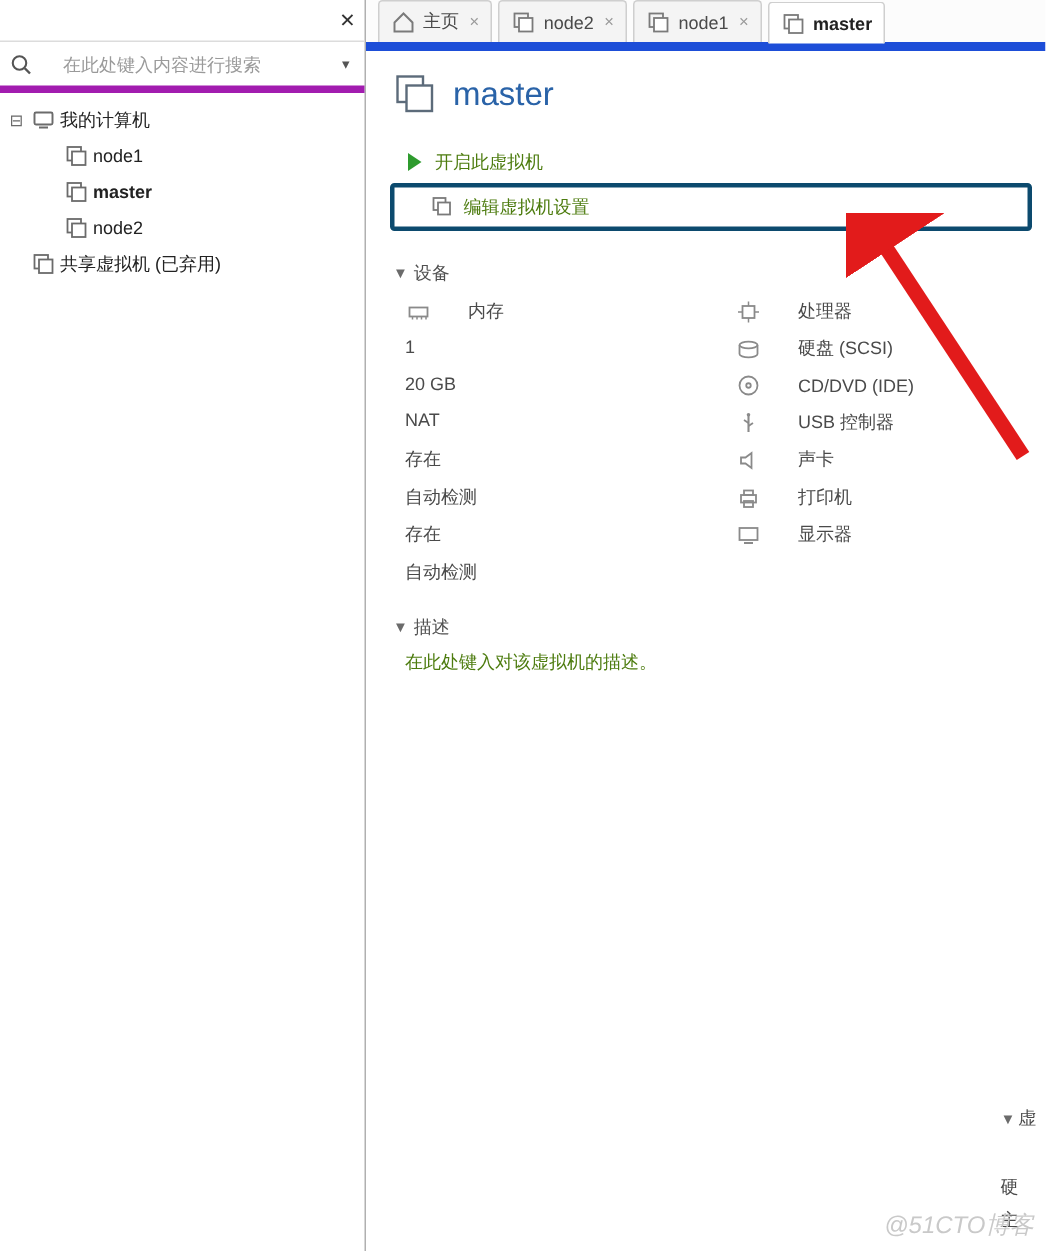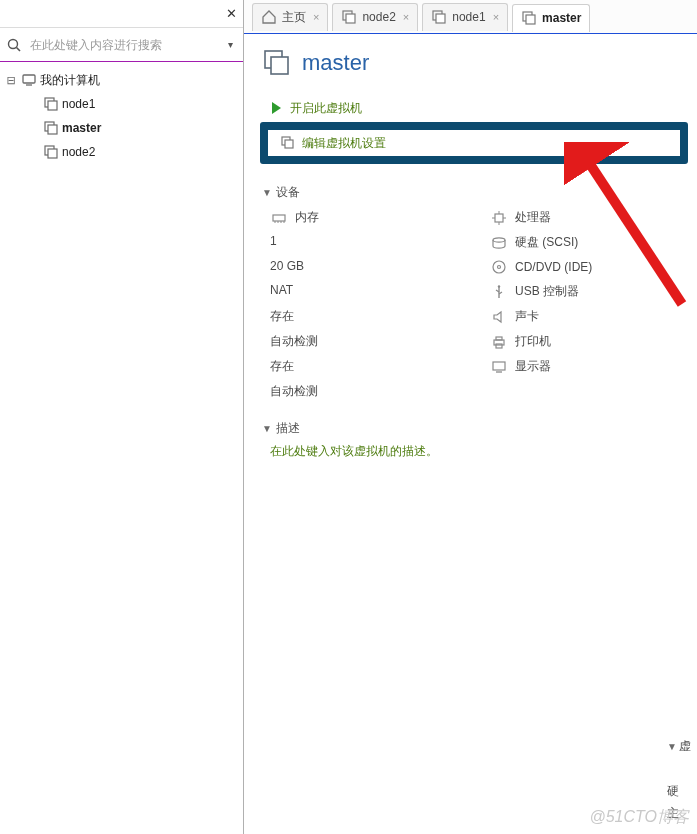--- a/index.html
+++ b/index.html
@@ -1,59 +1,59 @@
 <!DOCTYPE html>
 <html><head>
 <meta charset="utf-8">
 <style>
 * { margin: 0; padding: 0; box-sizing: border-box; font-family: "Microsoft YaHei", "Segoe UI", Tahoma, sans-serif; font-size: 12px; }
 body { width: 697px; height: 834px; overflow: hidden; background: #fff; position: relative; }
 .app { display: flex; width: 100%; height: 100%; }
 .sidebar { width: 244px; height: 100%; border-right: 1px solid #b0b0b0; background: #fff; position: relative; }
 .sidebar-top { height: 28px; border-bottom: 1px solid #dcdcdc; display: flex; justify-content: flex-end; align-items: center; padding-right: 6px; }
 .close-x { font-size: 13px; color: #333; cursor: pointer; }
-.search-row { display: flex; align-items: center; height: 34px; border-bottom: 1px solid #a21caf; padding: 0 6px; gap: 8px; }
+.search-row { display: flex; align-items: center; height: 34px; border-bottom: 5px solid #a21caf; padding: 0 6px; gap: 20px; }
 .search-ico { width: 16px; height: 16px; display: inline-flex; align-items: center; justify-content: center; color: #555; }
 .search-input { flex: 1; border: none; outline: none; font-size: 12px; color: #333; background: transparent; }
 .search-input::placeholder { color: #9a9a9a; }
 .chev { font-size: 10px; color: #555; padding: 0 4px; }
 .tree { padding-top: 6px; }
 .tree-row { display: flex; align-items: center; height: 24px; padding-left: 4px; gap: 2px; cursor: default; }
 .tree-row.indent1 { padding-left: 42px; }
 .tree-row .spacer { width: 14px; display: inline-block; }
 .tree-row .tw { width: 14px; text-align: center; color: #6b6b6b; font-size: 11px; }
 .tree-row .iconbox { width: 18px; display: inline-flex; align-items: center; justify-content: center; color: #6b6b6b; }
 .tree-row .lbl { color: #222; }
 .tree-row.active .lbl { font-weight: bold; }
 
 .main { flex: 1; height: 100%; background: #fff; display: flex; flex-direction: column; }
-.tabstrip { height: 34px; border-bottom: 1px solid #1d4ed8; display: flex; align-items: center; padding-left: 8px; gap: 4px; background: #fcfcfc; }
+.tabstrip { height: 34px; border-bottom: 6px solid #1d4ed8; display: flex; align-items: flex-end; padding-left: 8px; gap: 4px; background: #fcfcfc; }
 .tab, .tab-active { display: flex; align-items: center; height: 28px; padding: 0 8px; border: 1px solid #cfcfcf; border-bottom: none; background: #f4f4f4; border-radius: 3px 3px 0 0; gap: 5px; color: #4a4a4a; cursor: default; }
 .tab-active { background: #fff; color: #222; font-weight: bold; position: relative; top: 1px; }
 .tab .x, .tab-active .x { color: #999; font-size: 11px; margin-left: 2px; }
 .tabico { width: 16px; height: 16px; display: inline-flex; align-items: center; justify-content: center; color: #7a7a7a; }
 
 .content { padding: 12px 2px 10px 14px; position: relative; }
 .title-row { display: flex; align-items: center; gap: 10px; margin: 2px 0 18px 4px; }
 .title-ico { width: 30px; height: 30px; display: inline-flex; align-items: center; justify-content: center; color: #5c6b7a; }
 .page-title { font-size: 22px; color: #2a63a8; font-weight: normal; }
 
 .action-row { display: flex; align-items: center; gap: 6px; height: 24px; padding-left: 10px; color: #2a63a8; cursor: pointer; }
 .action-row .ico { width: 16px; display: inline-flex; align-items: center; justify-content: center; }
 .action-row.poweron .ico { color: #2e9b2e; }
 .action-row.edit .ico { color: #7a7a7a; }
 .action-row .alabel { color: #4d7c0f; }
 
-.highlight-box { border: 8px solid #0c4a6e; border-radius: 3px; padding: 2px 2px; margin: 2px 0 10px 2px; width: 428px; }
+.highlight-box { border: 3px solid #0c4a6e; border-radius: 3px; padding: 2px 14px; margin: 2px 0 10px 2px; width: 428px; }
 .highlight-box .action-row { height: 22px; }
 
 .section-head { display: flex; align-items: center; gap: 4px; color: #505050; margin: 20px 0 6px 4px; }
 .section-head .tri { color: #6b6b6b; font-size: 10px; }
 .dev-grid { display: grid; grid-template-columns: 220px 1fr; row-gap: 8px; padding: 2px 0 0 12px; color: #4a4a4a; }
-.dev-item { display: flex; align-items: center; gap: 7px; }
+.dev-item { display: flex; align-items: center; gap: 24px; }
 .dev-item .dico { width: 18px; display: inline-flex; align-items: center; justify-content: center; color: #8a8a8a; }
 .desc-placeholder { color: #4d7c0f; padding: 0 0 0 12px; }
 
 .side-mini { position: absolute; right: 0; bottom: 10px; width: 30px; color: #4a4a4a; font-size: 12px; line-height: 22px; }
 .side-mini .tri { color: #6b6b6b; font-size: 10px; margin-right: 2px; }
 .side-mini .row { white-space: nowrap; }
 
 .watermark { position: absolute; right: 8px; bottom: 6px; color: #c9c9c9; font-size: 16px; font-style: italic; }
 
 
@@ -111,20 +111,30 @@
       </div>
       <div class="tree-row indent1">
         <span class="iconbox">
           <svg class="svg16" viewBox="0 0 16 16">
               <rect x="2" y="2" width="9" height="9" fill="none" stroke="currentColor" stroke-width="1.2"></rect>
               <rect x="5" y="5" width="9" height="9" fill="#fff" stroke="currentColor" stroke-width="1.2"></rect>
             </svg>
         </span>
         <span class="lbl">node2</span>
       </div>
+      <div class="tree-row">
+        <span class="spacer"></span>
+        <span class="iconbox">
+          <svg class="svg16" viewBox="0 0 16 16">
+              <rect x="2" y="2" width="9" height="9" fill="none" stroke="currentColor" stroke-width="1.2"></rect>
+              <rect x="5" y="5" width="9" height="9" fill="#fff" stroke="currentColor" stroke-width="1.2"></rect>
+            </svg>
+        </span>
+        <span class="lbl">共享虚拟机 (已弃用)</span>
+      </div>
     </div>
   </div>
 
   <div class="main">
     <div class="tabstrip">
       <div class="tab">
         <span class="tabico">
           <svg class="svg16" viewBox="0 0 16 16">
               <path d="M2 8 L8 2 L14 8 V14 H2 Z" fill="none" stroke="currentColor" stroke-width="1.3"></path>
             </svg>

